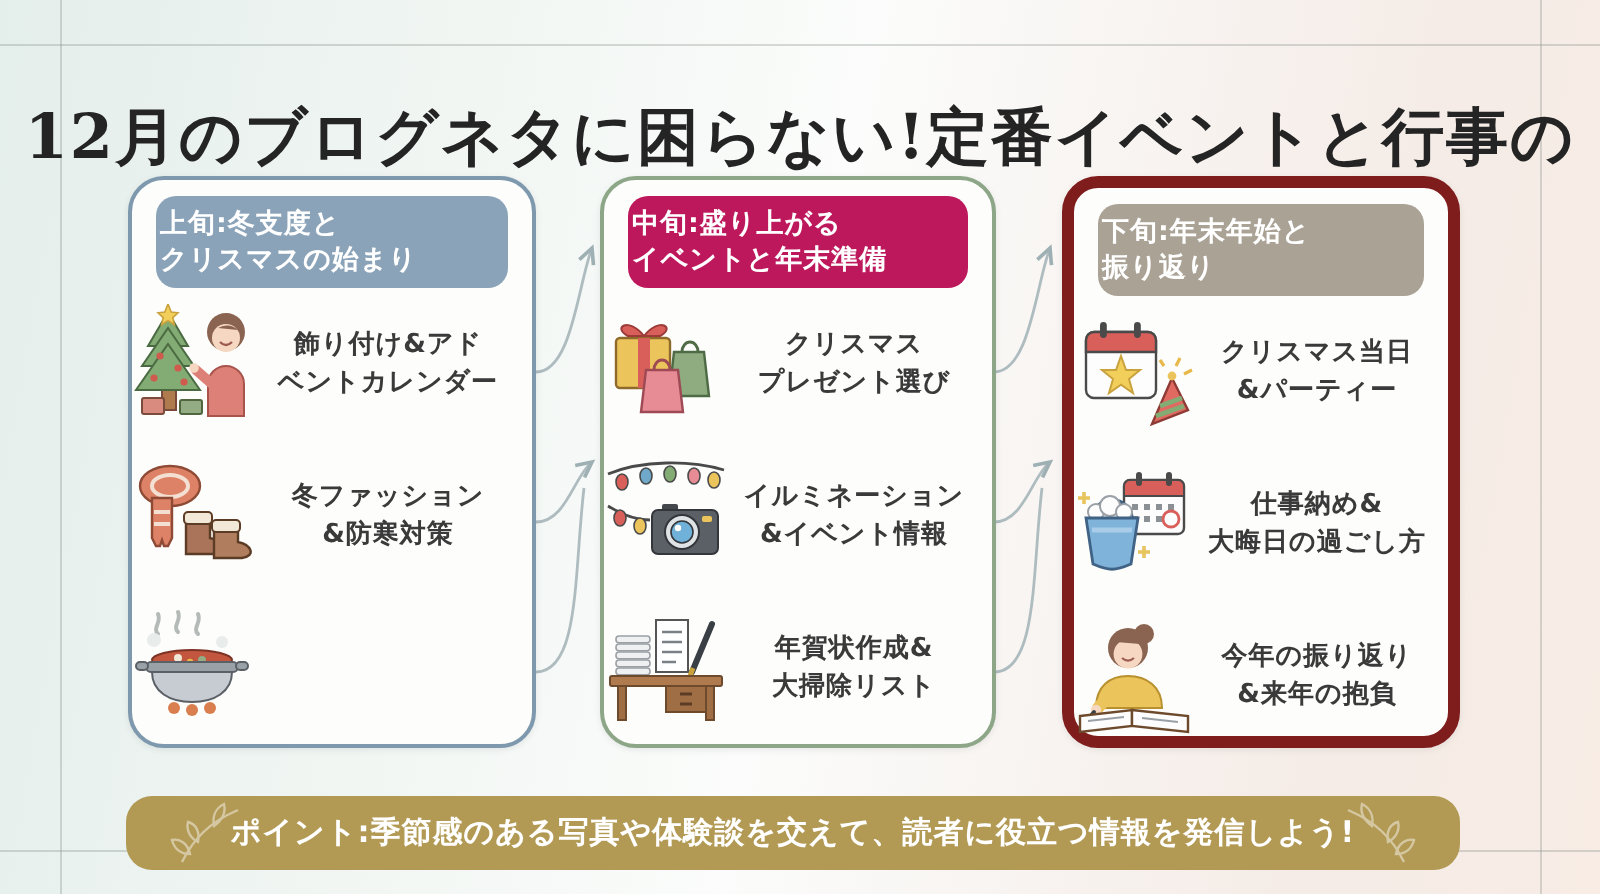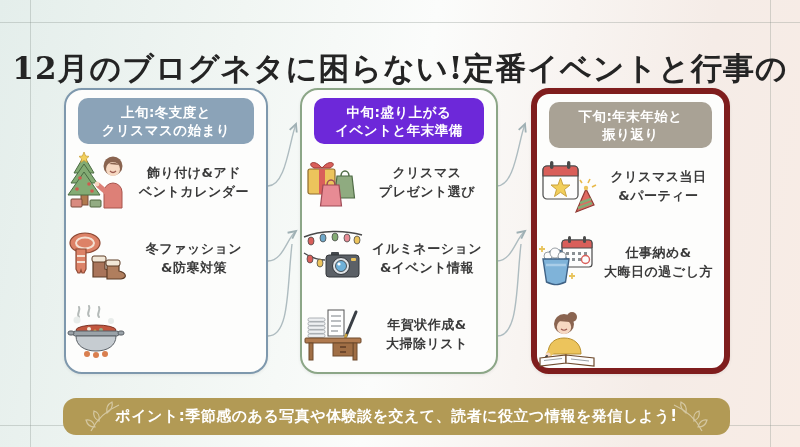--- a/index.html
+++ b/index.html
@@ -25,24 +25,24 @@
     border-radius:18px;box-shadow:0 1px 3px rgba(60,70,70,.10);
     box-sizing:border-box;
   }
   .panel.early{left:64px;width:204px;border:2px solid #7e98ad;}
   .panel.mid{left:300px;width:198px;border:2px solid #8ca687;}
   .panel.late{left:531px;width:199px;border:6px solid #7f1d1d;}
 
   .pill{
     width:calc(100% - 28px);margin:8px auto 0;border-radius:10px;
     padding:5px 2px;color:#fff;font-weight:700;font-size:13.5px;
-    text-align:center;line-height:1.35;white-space:pre-line;letter-spacing:.5px;
+    text-align:left;line-height:1.35;white-space:pre-line;letter-spacing:.5px;
   }
   .panel.early .pill{background:#8ba3b8;}
-  .panel.mid   .pill{background:#6d28d9;}
+  .panel.mid   .pill{background:#be185d;}
   .panel.late  .pill{background:#a9a295;}
 
   .items{display:flex;flex-direction:column;}
   .item{height:76px;display:flex;align-items:center;padding:0 6px 0 0;}
   .item .icon{width:62px;height:66px;flex:none;display:flex;align-items:center;justify-content:center;}
   .item .icon svg{width:60px;height:60px;}
   .item .label{
     flex:1;text-align:center;font-size:13px;font-weight:700;color:#3a3a3a;
     line-height:1.5;white-space:pre-line;letter-spacing:.5px;
   }
@@ -286,20 +286,22 @@
           <path d="M23,21 q3,2.6 6,0" fill="none" stroke="#9c5a50" stroke-width="1.1"></path>
           <path d="M10,46 c0,-11 7,-16 16,-16 s17,5 17,16 z" fill="#ecc45c" stroke="#b8902e" stroke-width="1"></path>
           <path d="M20,36 L11,46" stroke="#ecc45c" stroke-width="6" stroke-linecap="round"></path>
           <circle cx="10" cy="47" r="2.6" fill="#f6d8c2"></circle>
           <path d="M9,48 L4,54" stroke="#3a3f45" stroke-width="2" stroke-linecap="round"></path>
           <polygon points="2,50 28,47 28,55 2,58" fill="#fdfdfd" stroke="#6e4a2d" stroke-width="1.2"></polygon>
           <polygon points="28,47 56,50 56,58 28,55" fill="#fdfdfd" stroke="#6e4a2d" stroke-width="1.2"></polygon>
           <path d="M6,52.5 l18,-2 M33,51 l18,2" stroke="#9aa0a5" stroke-width="1"></path>
         </svg>
       </span>
+      <span class="label">今年の振り返り
+&amp;来年の抱負</span>
     </div>
   </div>
 </section>
 
 <div class="banner">
   <svg class="leaf l" width="40" height="32" viewBox="0 0 40 32">
     <g fill="none" stroke="#ffffff" stroke-width="1.2">
       <path d="M6,30 C12,18 20,10 34,4"></path>
       <path d="M14,20 c-4,-2 -6,-6 -5,-10 c4,1 6,5 5,10 z"></path>
       <path d="M22,12 c-1,-5 1,-9 5,-11 c1,4 -1,8 -5,11 z"></path>

